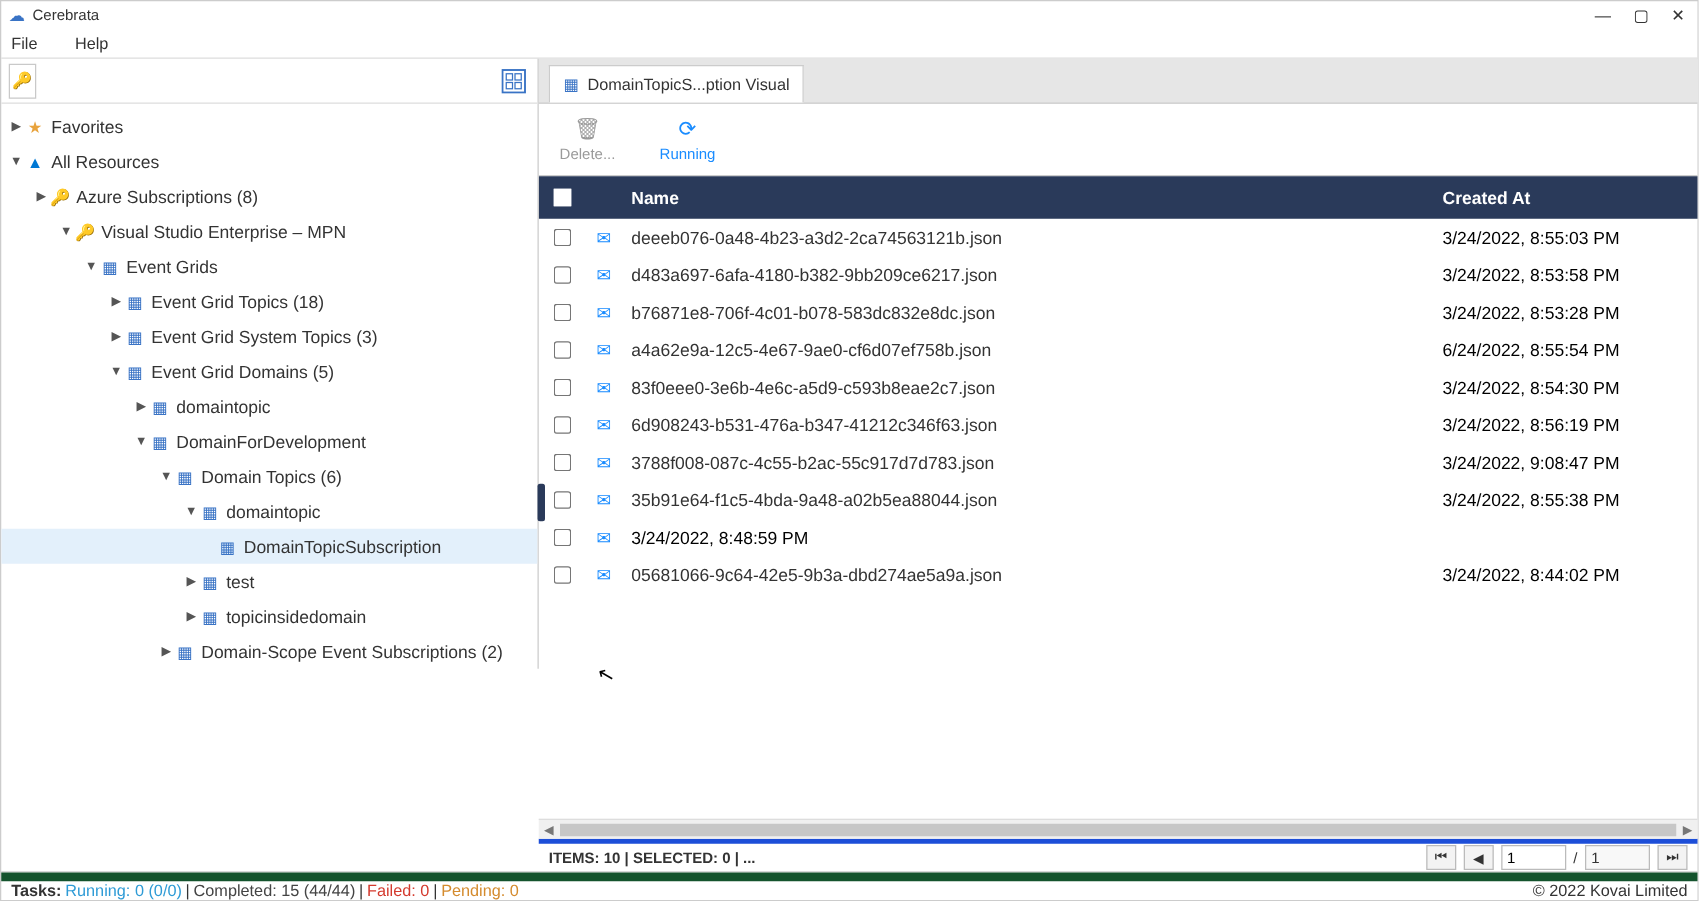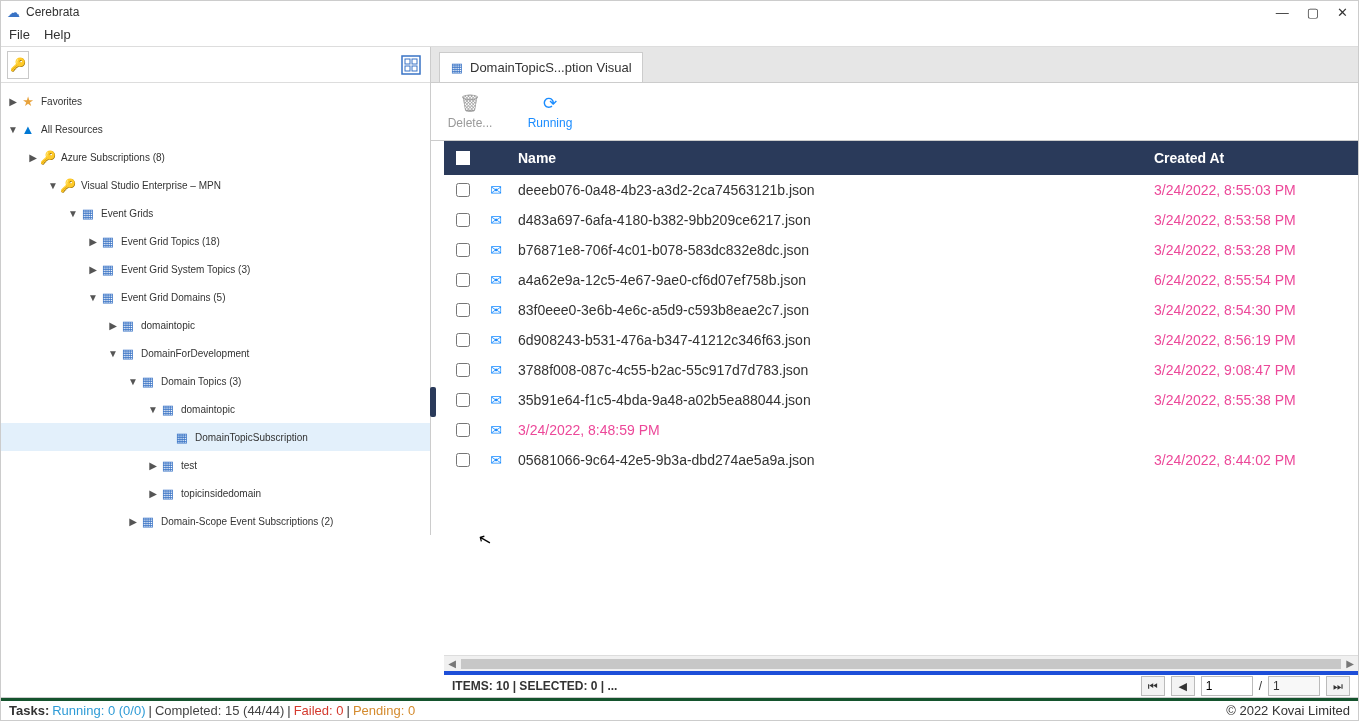--- a/index.html
+++ b/index.html
@@ -5,74 +5,74 @@
   * { box-sizing: border-box; }
   html, body { margin:0; padding:0; height:100%; font-family: "Segoe UI", Arial, sans-serif; font-size:13px; color:#333; background:#fff; }
   .app { display:flex; flex-direction:column; width:1359px; height:721px; border:1px solid #ccc; }
   
   .titlebar { height:22px; display:flex; align-items:center; padding:0 6px; font-size:12px; justify-content:space-between; }
   .titlebar-left { display:flex; align-items:center; gap:6px; }
   .cloud-icon { color:#3973c5; font-size:13px; line-height:1;}
   .win-controls { display:flex; gap:18px; padding-right:4px;}
   .win-controls span { font-size:13px; cursor:default; font-family: "Segoe UI Symbol", sans-serif;}
   
-  .menubar { height:24px; display:flex; align-items:center; padding:0 8px; gap:14px; border-bottom:1px solid #ddd; }
+  .menubar { height:24px; display:flex; align-items:center; padding:0 8px; gap:30px; border-bottom:1px solid #ddd; }
   .menubar span { font-size:13px; cursor:default;}
   
   .keybar { height:36px; border-bottom:1px solid #ddd; display:flex; align-items:center; padding:0 6px; justify-content:space-between;}
   .key-btn { width:22px; height:28px; border:1px solid #c9c9c9; display:flex; align-items:center; justify-content:center; background:#fff;}
   .grid-icon-btn { width:26px; height:26px; border:1px solid transparent; display:flex; align-items:center; justify-content:center; color:#3973c5;}
   
   .main { flex:1; display:flex; min-height:0; border-bottom:1px solid #ccc;}
   
   .sidebar { width:430px; border-right:1px solid #ccc; display:flex; flex-direction:column; overflow:auto; position:relative;}
   .tree { padding-top:4px; }
   .tree-row { display:flex; align-items:center; height:28px; white-space:nowrap; cursor:default;}
   .tree-row.selected { background:#e3f0fb;}
   .caret { width:12px; text-align:center; color:#555; font-size:10px; display:inline-block; }
   .caret.empty { color:transparent;}
   .ticon { width:18px; display:inline-flex; justify-content:center; align-items:center; color:#3973c5;}
   .ticon.star { color:#e8a33d;}
   .ticon.key { color:#e8a33d;}
   .ticon.azure { color:#0078d4;}
-  .tlabel { padding-left:4px; font-size:10px;}
+  .tlabel { padding-left:4px; font-size:14px;}
   
   .panel { flex:1; display:flex; flex-direction:column; min-width:0;}
   .tabstrip { height:36px; background:#e6e6e6; display:flex; align-items:flex-end; border-bottom:1px solid #ccc; padding-left:8px;}
   .tab { height:30px; background:#fff; border:1px solid #ccc; border-bottom:none; padding:0 10px; display:flex; align-items:center; gap:6px; font-size:13px;}
   .tab .ticon { width:14px;}
   .action-bar { height:58px; display:flex; align-items:center; gap:30px; padding:6px 14px; border-bottom:1px solid #ccc;}
   .action { display:flex; flex-direction:column; align-items:center; width:50px; font-size:12px; gap:2px; cursor:default;}
   .action.disabled { color:#9a9a9a;}
   .action.enabled { color:#1a8cff;}
   .action-icon { font-size:17px; height:20px; line-height:20px;}
   
-  .table-wrap { flex:1; display:flex; flex-direction:column; min-height:0;margin-left:13px;}
+  .table-wrap { flex:1; display:flex; flex-direction:column; min-height:0;}
   .thead { display:flex; background:#2a3a5a; color:#fff; height:34px; align-items:center; font-size:14px; font-weight:600;}
   .th-check { width:36px; display:flex; justify-content:center;}
   .th-icon { width:32px;}
   .th-name { flex:1; padding-left:6px;}
   .th-date { width:210px; padding-left:6px;}
   .tbody { flex:1; overflow-y:scroll; overflow-x:auto;}
   .trow { display:flex; height:30px; align-items:center; font-size:14px; border-bottom:1px solid transparent;}
   .td-check { width:36px; display:flex; justify-content:center;}
   .td-icon { width:32px; display:flex; justify-content:center; color:#1a8cff;}
   .td-name { flex:1; padding-left:6px; color:#333;}
-  .td-date { width:210px; padding-left:6px; color:#ec4899;}
+  .td-date { width:210px; padding-left:6px; color:#000000;}
   .hscroll{ height:16px; background:#f0f0f0; position:relative; border-top:1px solid #ddd; display:flex; align-items:center;}
   .hscroll .arrow{ width:16px; height:16px; display:flex; justify-content:center; align-items:center; color:#777; font-size:10px;}
   .hscroll .thumb{ flex:1; height:10px; background:#c7c7c7; margin:0 1px;}
   
   .items-footer { height:26px; border-top:4px solid #1d4ed8; display:flex; align-items:center; justify-content:space-between; padding:0 8px; font-size:12px;}
   .pager { display:flex; align-items:center; gap:6px;}
   .pager .pgbtn { width:24px; height:20px; border:1px solid #bbb; display:flex; align-items:center; justify-content:center; font-size:11px; background:#f3f3f3; cursor:default;}
   .pager input { width:52px; height:20px; border:1px solid #bbb; text-align:left; padding:0 4px; font-size:12px;}
   .pager .total { width:52px; height:20px; border:1px solid #bbb; display:flex; align-items:center; padding:0 4px; background:#f8f8f8;}
   
-  .statusbar { height:22px; border-top:3px solid #14532d; display:flex; align-items:center; justify-content:space-between; padding:0 8px; font-size:13px;}
+  .statusbar { height:22px; border-top:7px solid #14532d; display:flex; align-items:center; justify-content:space-between; padding:0 8px; font-size:13px;}
   .statusbar .left { display:flex; gap:3px; align-items:center;}
   .statusbar .left b { font-weight:600;}
   .st-run { color:#2e9bd6;}
   .st-comp { color:#444;}
   .st-fail { color:#d43a2e;}
   .st-pend { color:#d48b2e;}
   input[type=checkbox]{ width:14px; height:14px;}
   .header-check { appearance:none; width:14px; height:14px; border:1px solid #fff; background:#fff;}
   .splitter-handle { position:absolute; right:-5px; top:340px; width:6px; height:30px; background:#2a3a5a; border-radius:2px;}
   .cursor-img { position:absolute; left:478px; top:530px; font-size:16px; color:#000; transform:rotate(-15deg); pointer-events:none;}
@@ -165,21 +165,21 @@
           <span class="tlabel">domaintopic</span>
         </div>
         <div class="tree-row" style="padding-left:106px">
           <span class="caret">▼</span>
           <span class="ticon">▦</span>
           <span class="tlabel">DomainForDevelopment</span>
         </div>
         <div class="tree-row" style="padding-left:126px">
           <span class="caret">▼</span>
           <span class="ticon">▦</span>
-          <span class="tlabel">Domain Topics (3)</span>
+          <span class="tlabel">Domain Topics (6)</span>
         </div>
         <div class="tree-row" style="padding-left:146px">
           <span class="caret">▼</span>
           <span class="ticon">▦</span>
           <span class="tlabel">domaintopic</span>
         </div>
         <div class="tree-row selected" style="padding-left:160px">
           <span class="caret empty">▶</span>
           <span class="ticon">▦</span>
           <span class="tlabel">DomainTopicSubscription</span>

